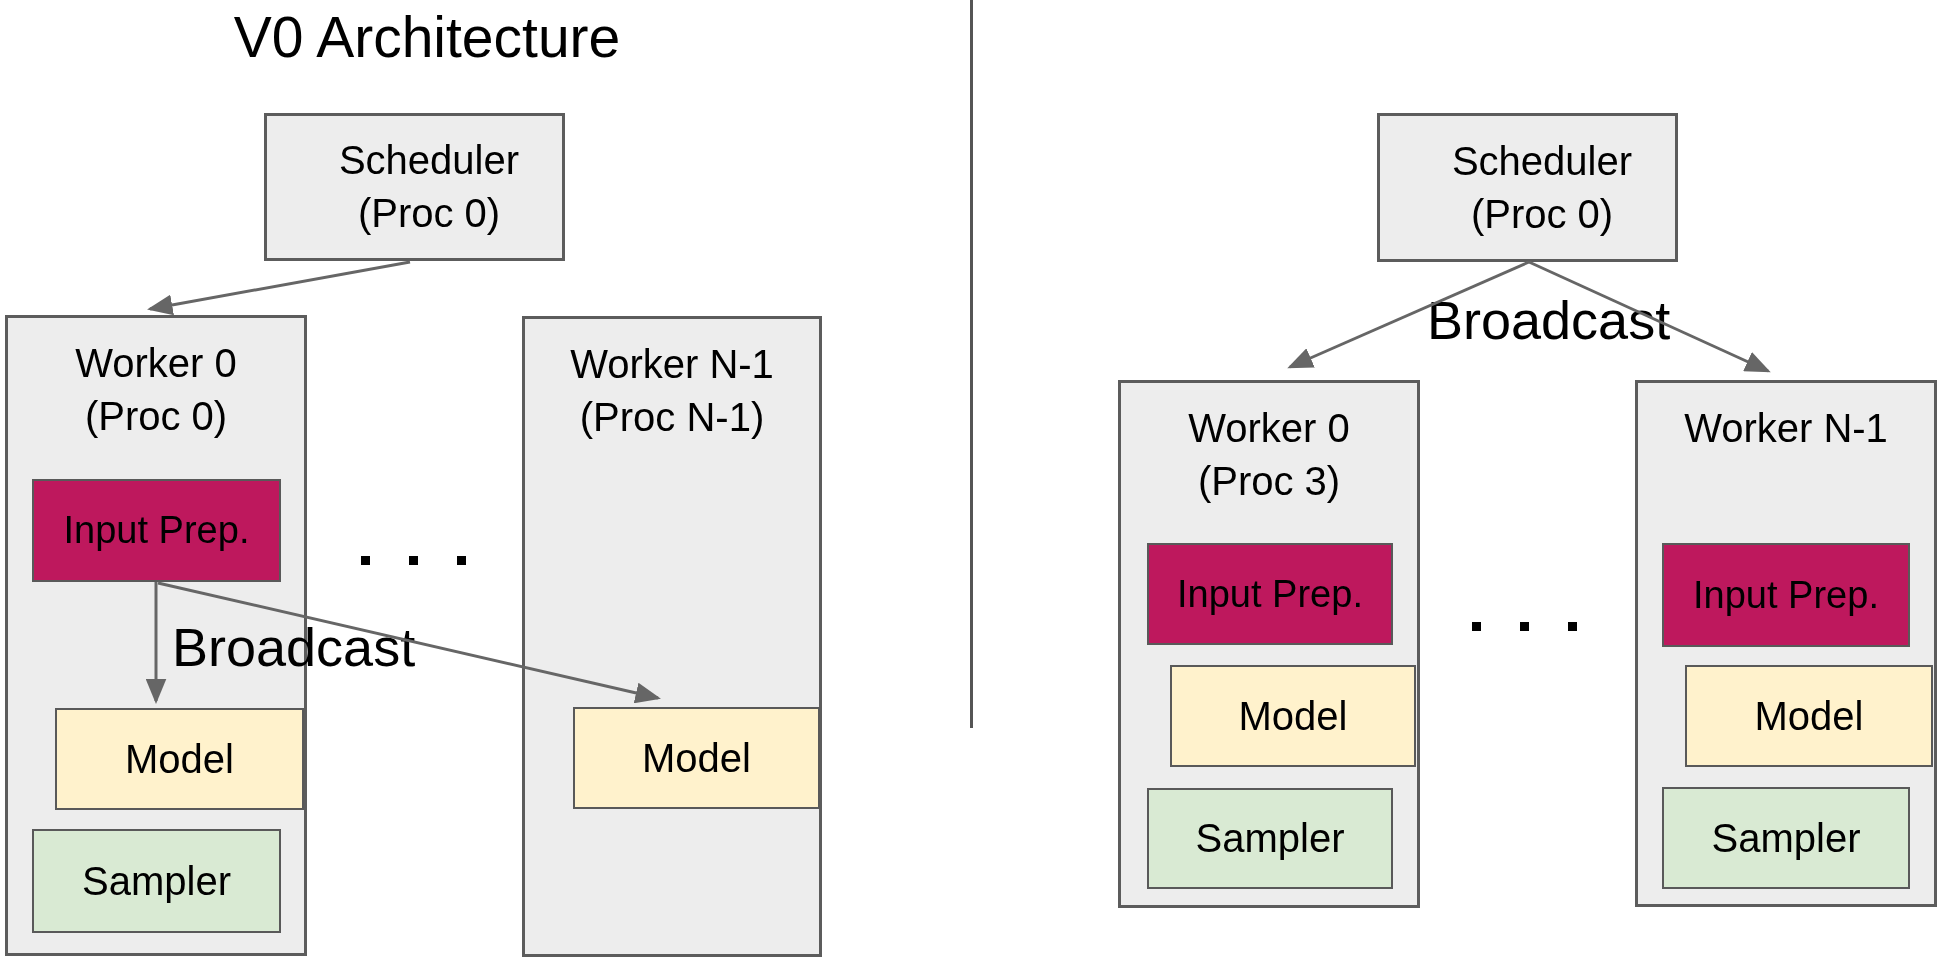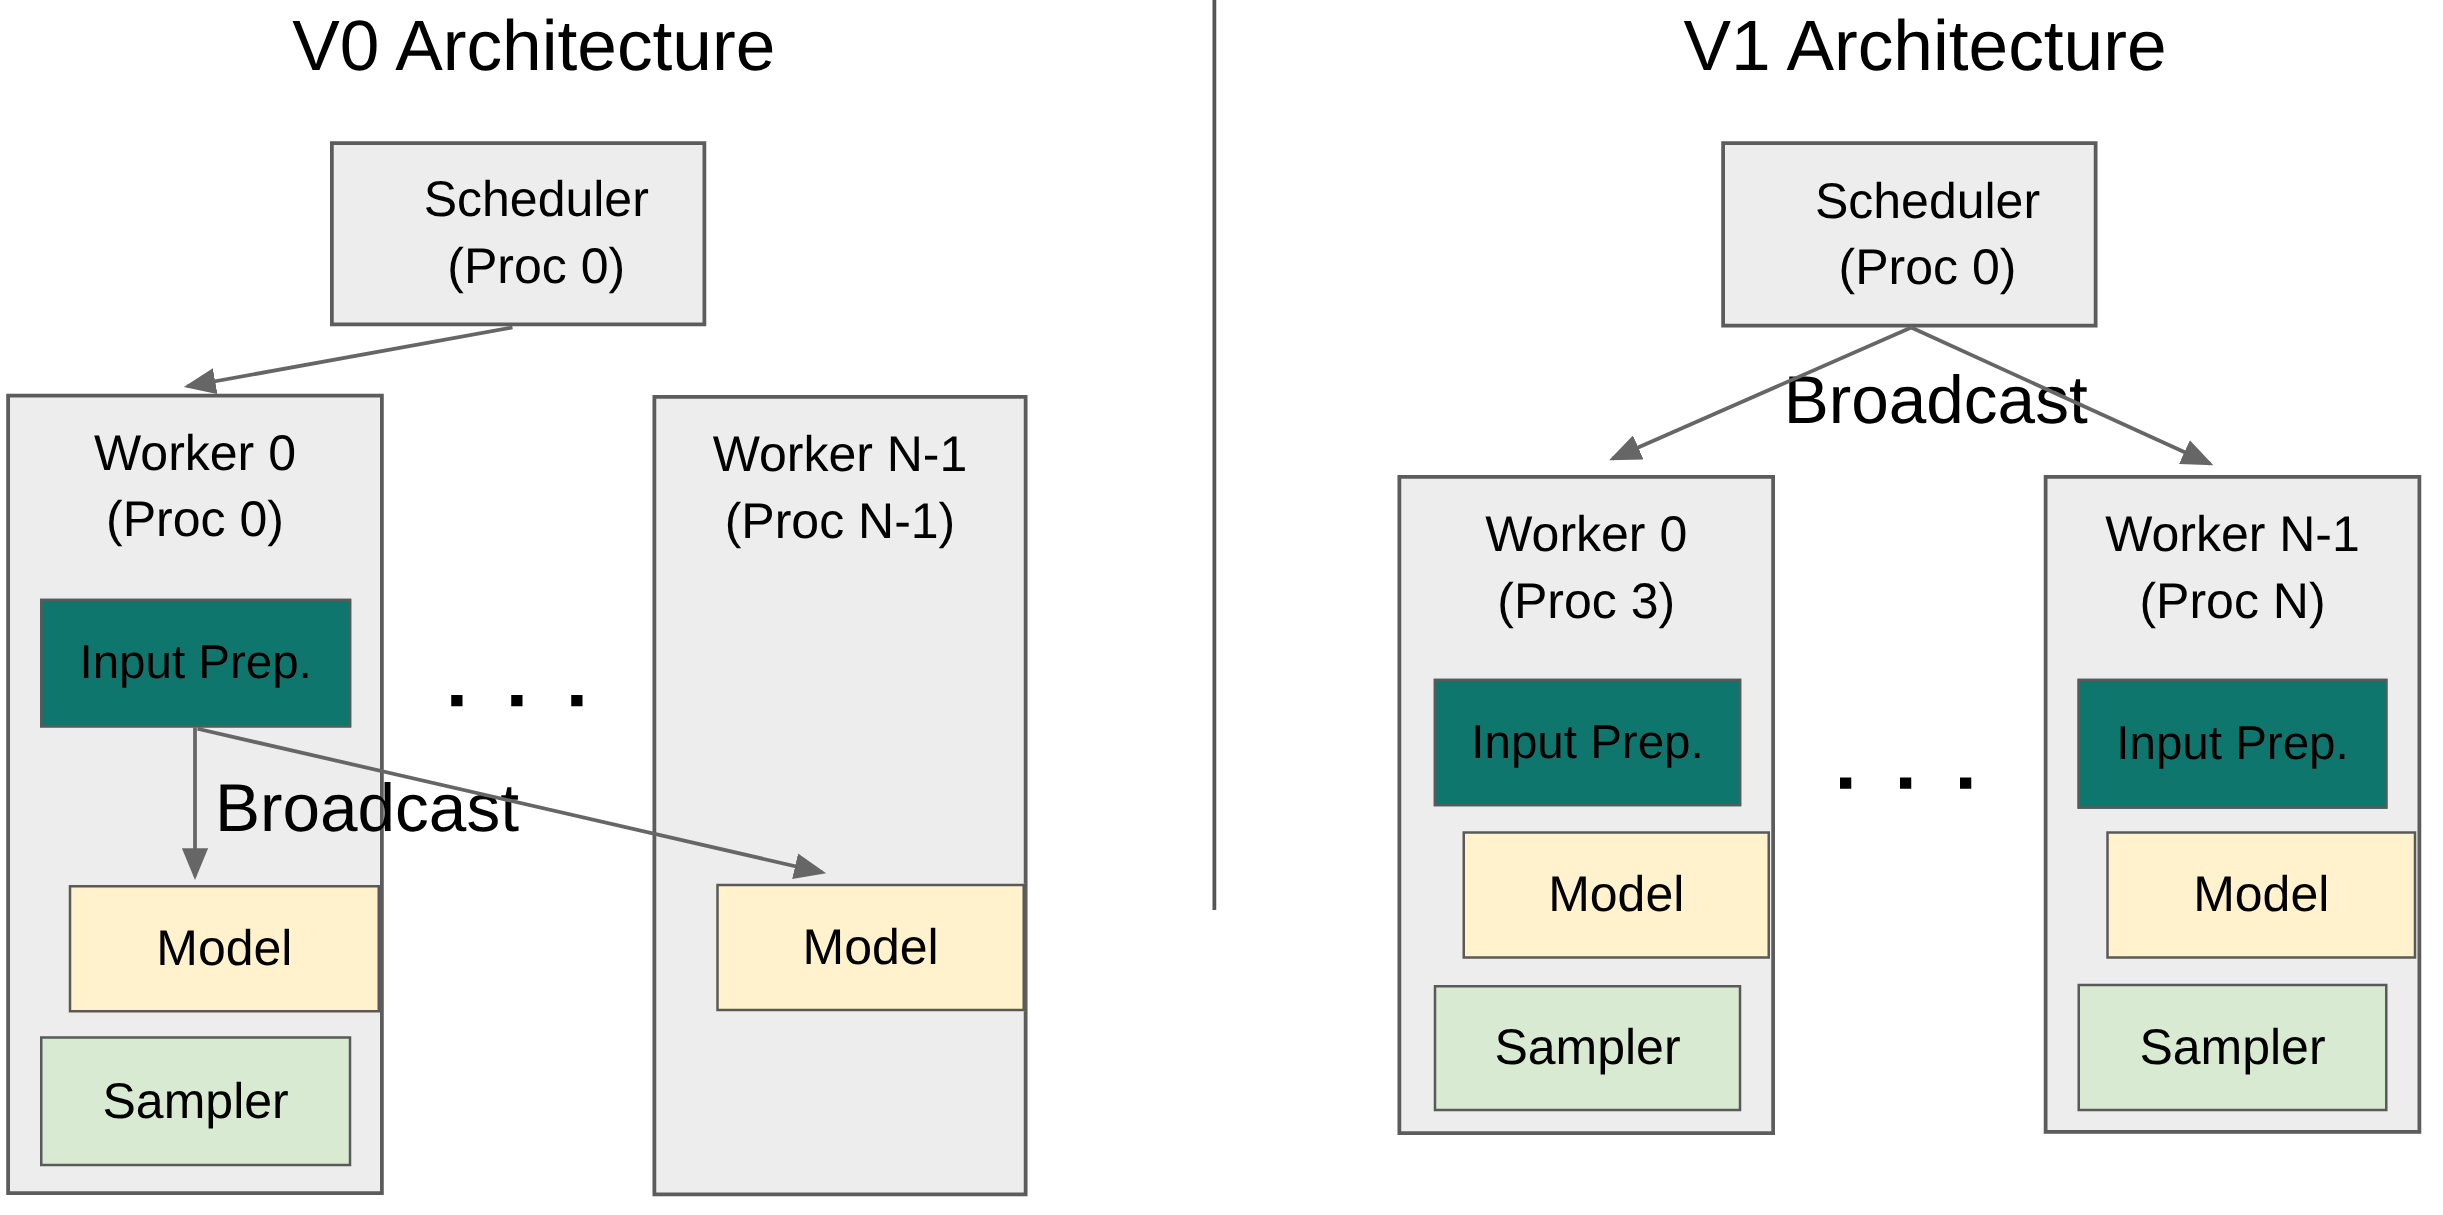--- a/index.html
+++ b/index.html
@@ -10,21 +10,21 @@
          font-size:57px;line-height:62px;color:#000;white-space:nowrap;}
   .bigbox{position:absolute;box-sizing:border-box;background:#ededed;
           border:3px solid #5c5c5c;}
   .bigbox .lbl{display:block;text-align:center;font-size:40px;line-height:53px;}
   .scheduler-text{position:absolute;left:0;right:0;top:50%;transform:translateY(-50%);padding-left:29px;}
   .worker-text{position:absolute;left:0;right:0;top:19px;}
   .chip{position:absolute;box-sizing:border-box;border:2px solid #595959;
         display:flex;align-items:center;justify-content:center;
         font-size:40px;color:#000;}
   .chip.small{font-size:38px;}
-  .purple{background:#0f766e;}
+  .purple{background:#be185d;}
   .yellow{background:#fff2cc;margin-left:23px;}
   .green{background:#d9ead3;}
   .float-label{position:absolute;font-size:54px;line-height:42px;white-space:nowrap;}
   .dots{position:absolute;display:flex;}
   .dots i{display:block;width:9px;height:9px;background:#000;}
   .dots i + i{margin-left:39px;}
   .divider{position:absolute;top:0;bottom:0;width:3px;background:#555;}
   svg.arrows{position:absolute;left:0;top:0;pointer-events:none;}
 </style>
 </head>
@@ -70,21 +70,20 @@
       <span class="lbl">Worker N-1</span>
       <span class="lbl">(Proc N-1)</span>
     </div>
     <div class="chip yellow" style="left:25px;top:388px;width:247px;height:102px;">
       <span>Model</span>
     </div>
   </div>
 
   <div class="divider" style="left:970px;"></div>
 
-  <div class="title" style="left:1230px;">V1 Architecture</div>
 
   <div class="bigbox" style="left:1377px;top:113px;width:301px;height:149px;">
     <div class="scheduler-text">
       <span class="lbl">Scheduler</span>
       <span class="lbl">(Proc 0)</span>
     </div>
   </div>
 
   <div class="float-label" style="left:1427px;top:299px;">Broadcast</div>
 
@@ -106,21 +105,20 @@
 
   <div class="dots" style="left:1472px;top:622px;" title=". . .">
     <i></i>
       <i></i>
       <i></i>
   </div>
 
   <div class="bigbox" style="left:1635px;top:380px;width:302px;height:527px;">
     <div class="worker-text">
       <span class="lbl">Worker N-1</span>
-      <span class="lbl">(Proc N)</span>
     </div>
     <div class="chip small purple" style="left:24px;top:160px;width:248px;height:104px;">
       <span>Input Prep.</span>
     </div>
     <div class="chip yellow" style="left:24px;top:282px;width:248px;height:102px;">
       <span>Model</span>
     </div>
     <div class="chip green" style="left:24px;top:404px;width:248px;height:102px;">
       <span>Sampler</span>
     </div>

